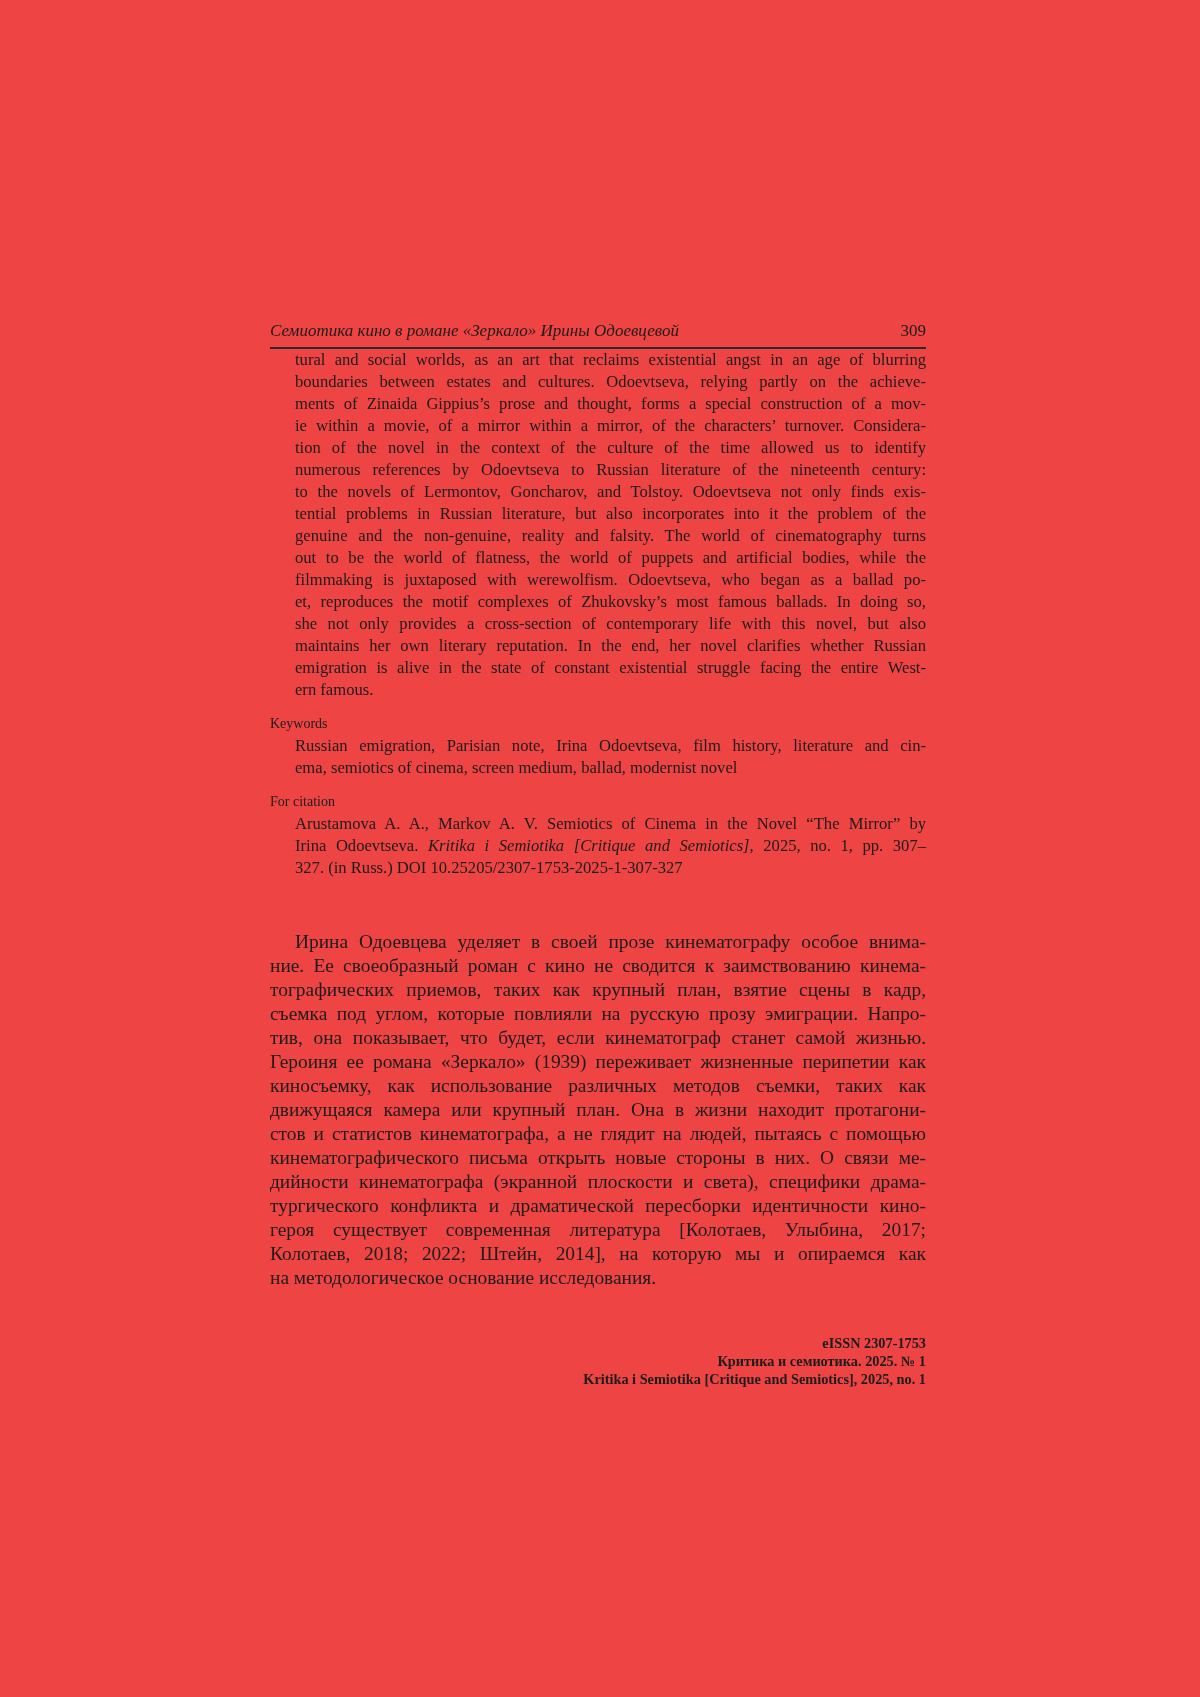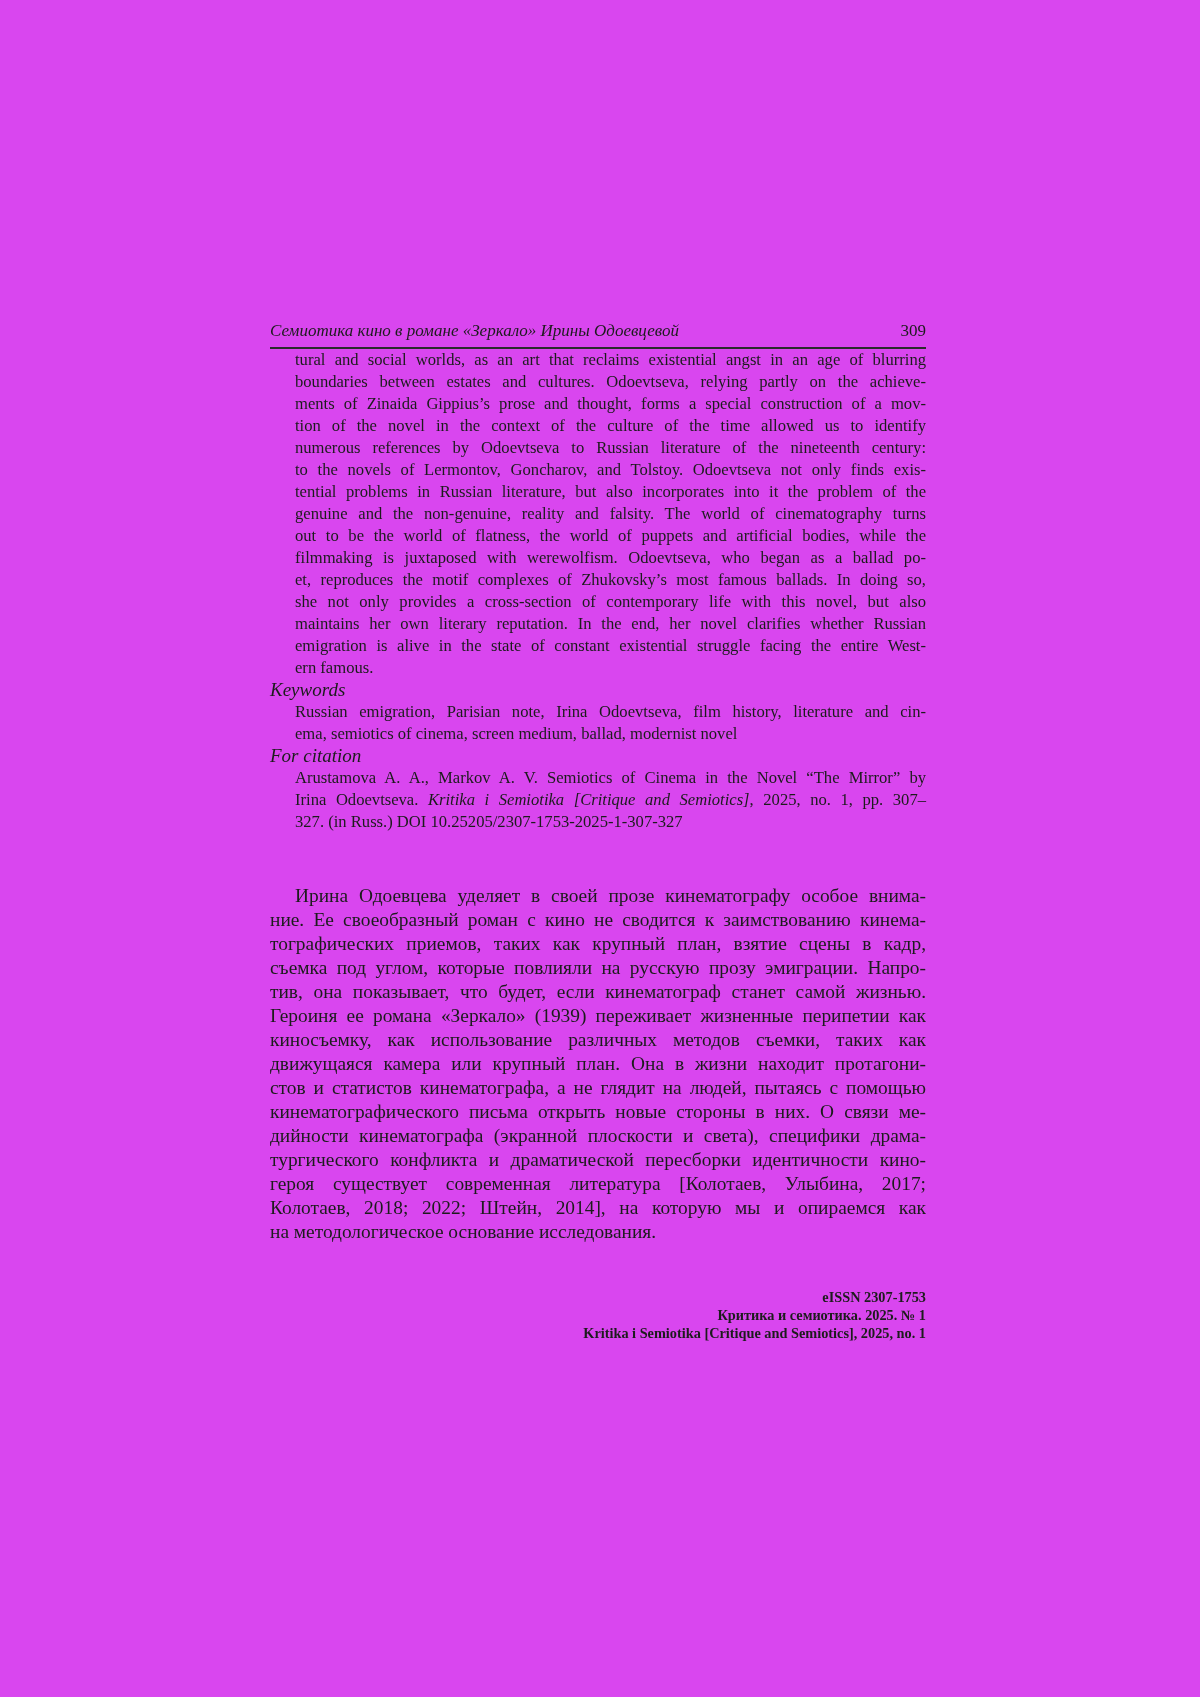--- a/index.html
+++ b/index.html
@@ -2,21 +2,21 @@
 <html><head>
 <meta charset="utf-8">
 <style>
   html, body { margin: 0; padding: 0; }
   body { background: #e9e9e9; }
   .page {
     position: relative;
     width: 1200px;
     height: 1697px;
     margin: 0 auto;
-    background: #d946ef;
+    background: #ef4444;
     color: #1c1c1c;
     font-family: "Liberation Serif", "DejaVu Serif", serif;
     overflow: hidden;
   }
   .content {
     position: absolute;
     left: 270px;
     top: 320px;
     width: 656px;
   }
@@ -35,21 +35,21 @@
   .block {
     font-size: 16.6px;
     line-height: 22px;
   }
   .indent { margin-left: 25px; }
   .abstract { }
 
   .tline { text-align: justify; text-align-last: justify; }
   .tline.last { text-align-last: left; }
 
-  .sec-label { font-style: italic; font-size: 19px; line-height: 22px; }
+  .sec-label { font-size: 14px; line-height: 22px; margin-top: 12px; }
   .it { font-style: italic; }
 
   .ru {
     margin-top: 51px;
     font-size: 19.4px;
     line-height: 24px;
   }
   .ru .tline:first-child { text-indent: 25px; }
 
   .pg-footer {
@@ -68,20 +68,21 @@
 
     <div class="pg-head">
       <span class="run-title">Семиотика кино в романе «Зеркало» Ирины Одоевцевой</span>
       <span class="pg-num">309</span>
     </div>
 
     <div class="block indent abstract">
         <div class="tline"><span>tural and social worlds, as an art that reclaims existential angst in an age of blurring</span></div>
         <div class="tline"><span>boundaries between estates and cultures. Odoevtseva, relying partly on the achieve-</span></div>
         <div class="tline"><span>ments of Zinaida Gippius’s prose and thought, forms a special construction of a mov-</span></div>
+        <div class="tline"><span>ie within a movie, of a mirror within a mirror, of the characters’ turnover. Considera-</span></div>
         <div class="tline"><span>tion of the novel in the context of the culture of the time allowed us to identify</span></div>
         <div class="tline"><span>numerous references by Odoevtseva to Russian literature of the nineteenth century:</span></div>
         <div class="tline"><span>to the novels of Lermontov, Goncharov, and Tolstoy. Odoevtseva not only finds exis-</span></div>
         <div class="tline"><span>tential problems in Russian literature, but also incorporates into it the problem of the</span></div>
         <div class="tline"><span>genuine and the non-genuine, reality and falsity. The world of cinematography turns</span></div>
         <div class="tline"><span>out to be the world of flatness, the world of puppets and artificial bodies, while the</span></div>
         <div class="tline"><span>filmmaking is juxtaposed with werewolfism. Odoevtseva, who began as a ballad po-</span></div>
         <div class="tline"><span>et, reproduces the motif complexes of Zhukovsky’s most famous ballads. In doing so,</span></div>
         <div class="tline"><span>she not only provides a cross-section of contemporary life with this novel, but also</span></div>
         <div class="tline"><span>maintains her own literary reputation. In the end, her novel clarifies whether Russian</span></div>

